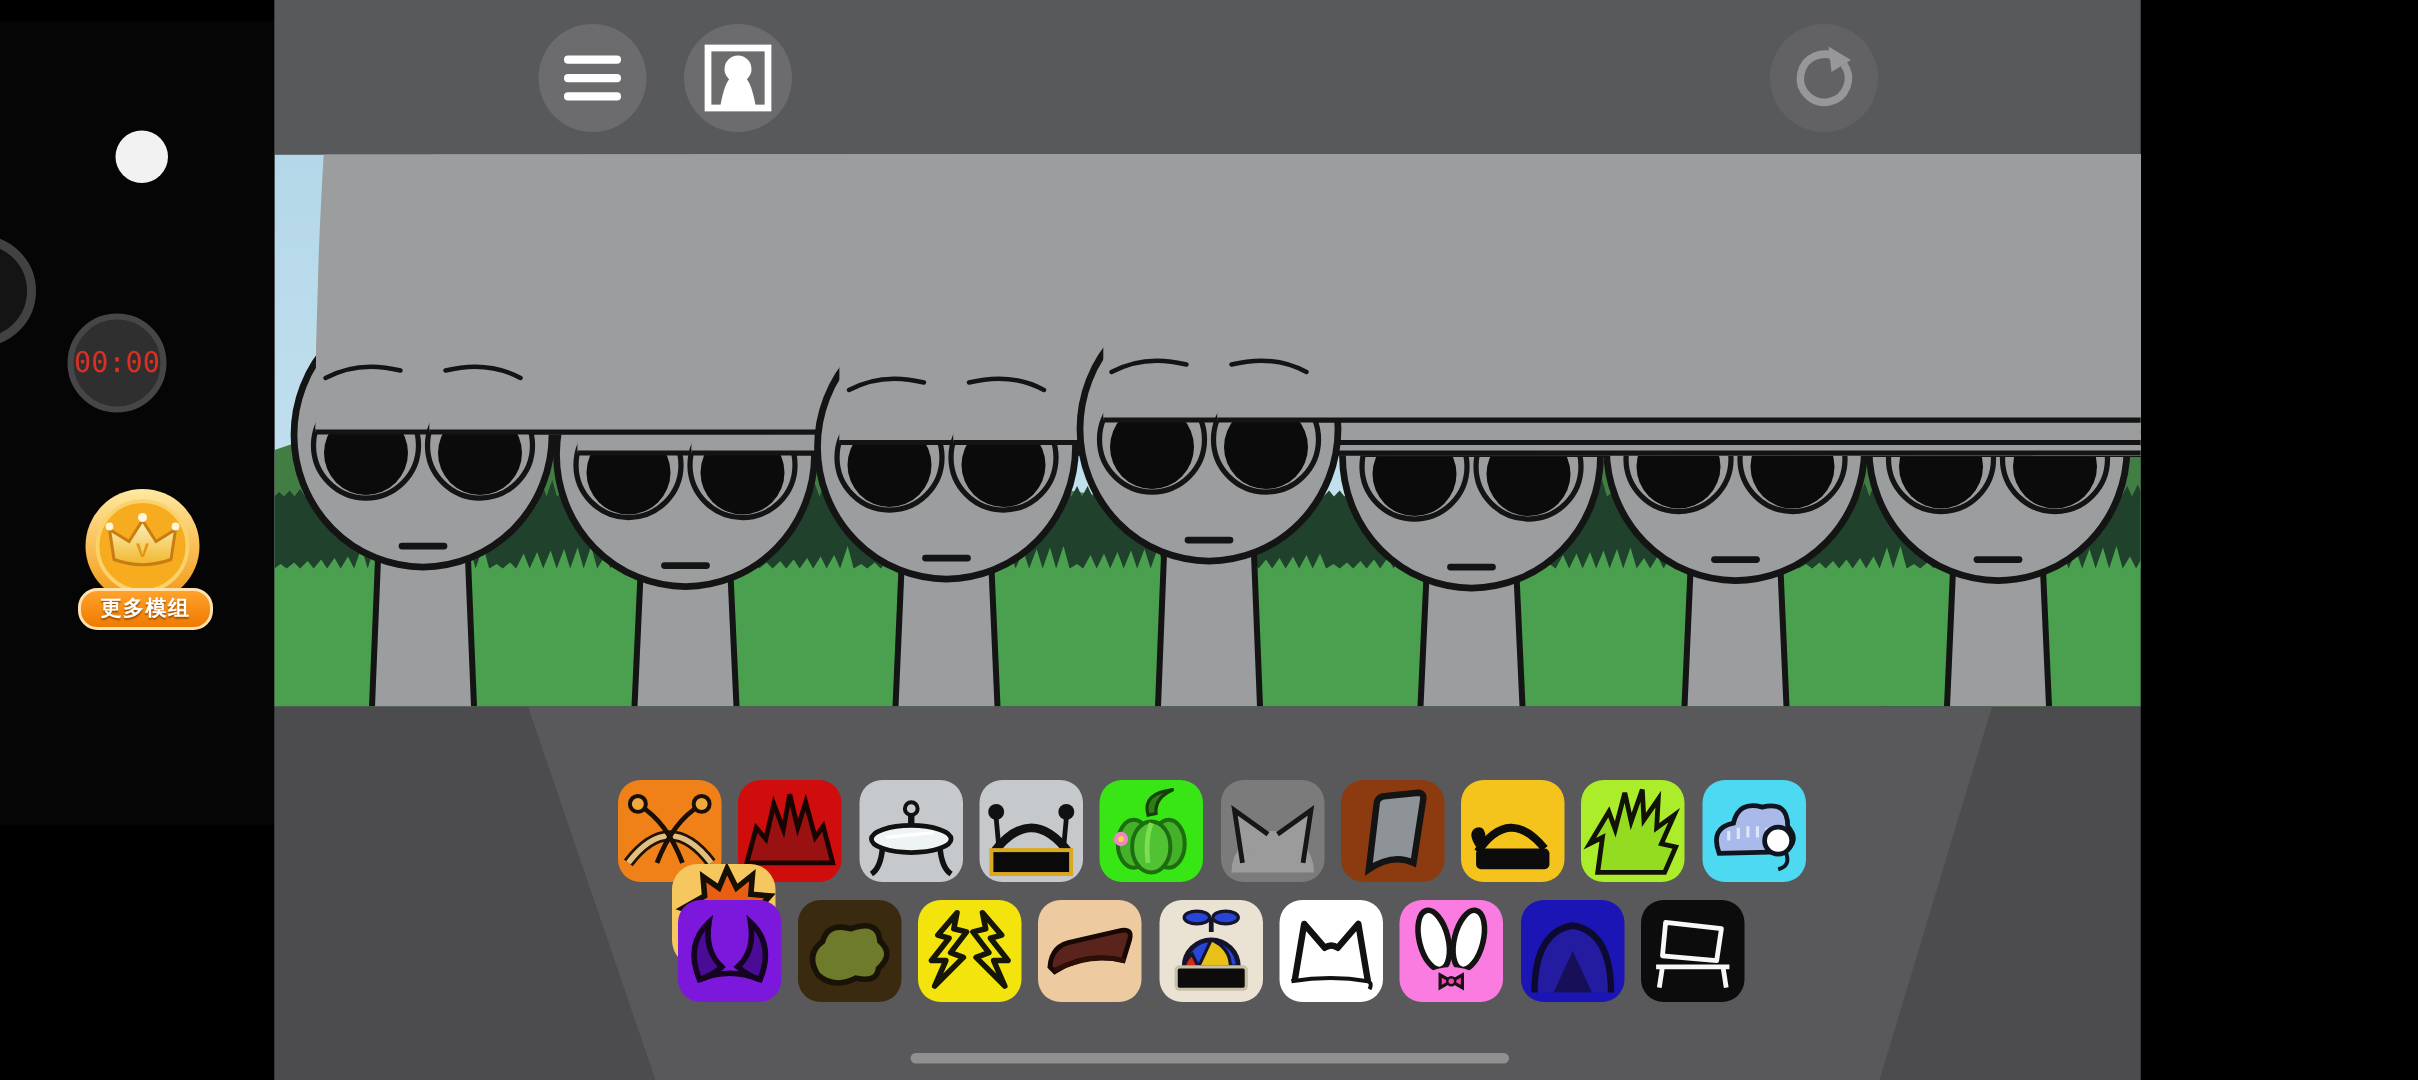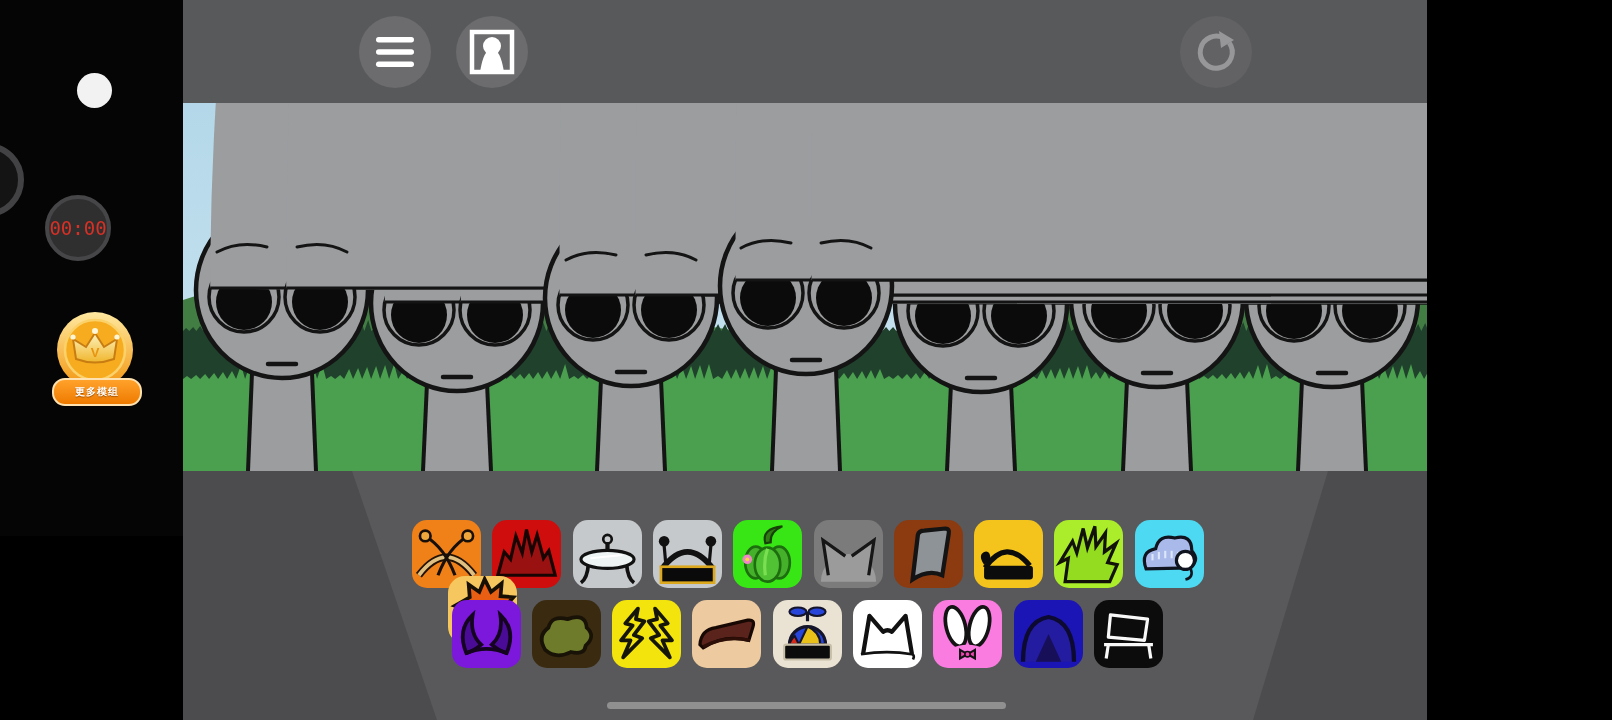--- a/index.html
+++ b/index.html
@@ -1,31 +1,31 @@
 <!DOCTYPE html>
 <html><head>
 <meta charset="utf-8">
 <style>
   html,body{margin:0;padding:0;background:#000;}
   #app{position:relative;width:1612px;height:720px;background:#000;overflow:hidden;
        font-family:"Liberation Sans",sans-serif;}
   
-  #sidebar{position:absolute;left:0;top:0;width:183px;height:536px;background:#050505;}
+  #sidebar{position:absolute;left:0;top:14px;width:183px;height:536px;background:#050505;}
   #record-dot{position:absolute;left:77px;top:73px;width:35px;height:35px;border-radius:50%;background:#f2f2f2;}
   #edge-handle{position:absolute;left:-50px;top:143px;width:62px;height:62px;border-radius:50%;
                background:#141414;border:6px solid #424244;}
   #timer{position:absolute;left:45px;top:195px;width:66px;height:66px;border-radius:50%;
          background:#2f2f30;border:4px solid #464648;box-sizing:border-box;
          display:flex;align-items:center;justify-content:center;}
   #timer span{color:#d93025;font-family:"DejaVu Sans Mono",monospace;font-size:19px;letter-spacing:0px;}
   #coin-wrap{position:absolute;left:50px;top:308px;width:95px;height:100px;}
   #coin-svg{position:absolute;left:3px;top:0;}
   #mods-badge{position:absolute;left:2px;top:70px;width:86px;height:24px;border-radius:13px;
       background:linear-gradient(#ffa22b,#ef7a00);border:2px solid #ffe2b0;
-      color:#fff;font-size:10px;font-weight:bold;letter-spacing:1px;
+      color:#fff;font-size:14px;font-weight:bold;letter-spacing:1px;
       display:flex;align-items:center;justify-content:center;text-shadow:0 1px 1px #a05000;}
   
   #stage{position:absolute;left:183px;top:0;width:1244px;height:720px;background:#4c4c4e;}
   #topbar{position:absolute;left:0;top:0;width:1244px;height:103px;background:#58595b;}
   .hbtn{position:absolute;top:16px;width:72px;height:72px;border-radius:50%;border:none;
         display:flex;align-items:center;justify-content:center;padding:0;cursor:pointer;}
   #scene{position:absolute;left:0;top:103px;width:1244px;height:368px;display:block;}
   
   #panel{position:absolute;left:0;top:471px;width:1244px;height:249px;background:#4c4c4e;}
   #trapezoid{position:absolute;left:0;top:0;}

